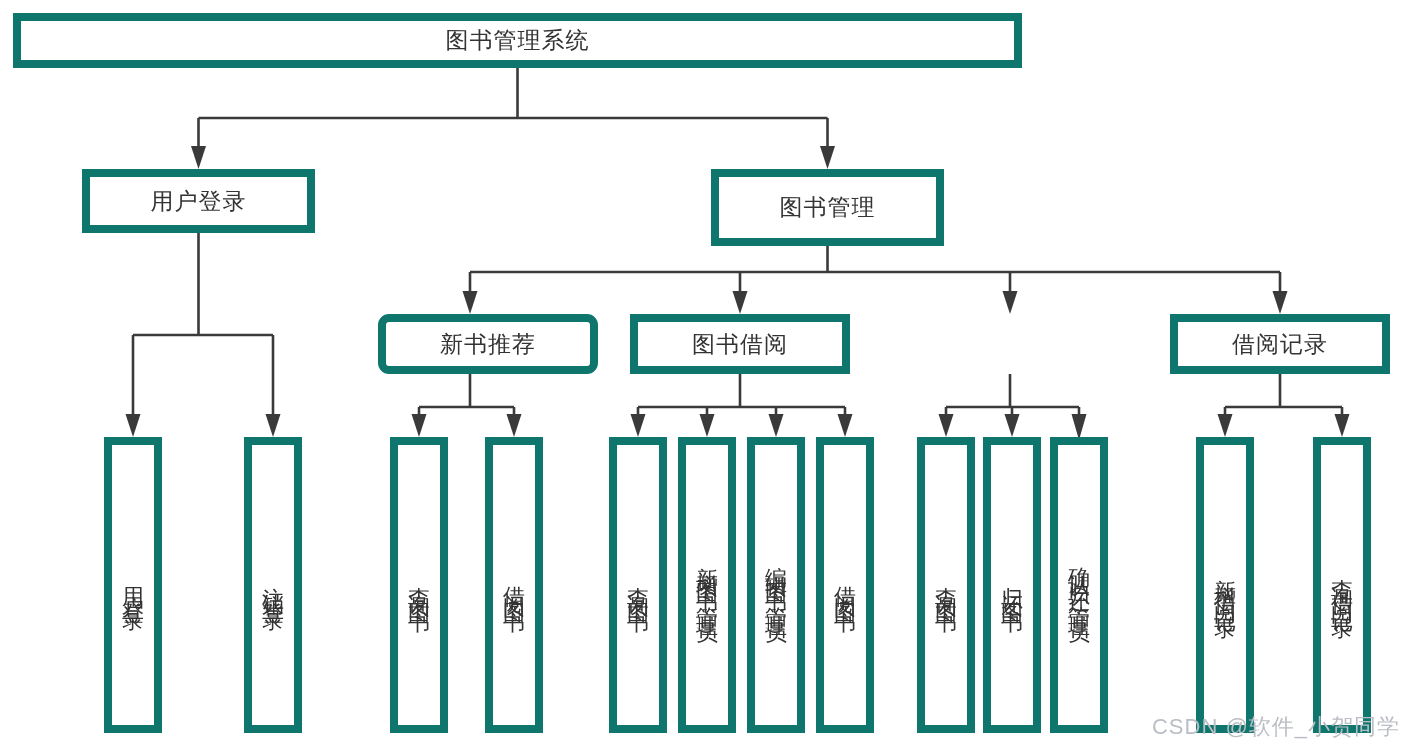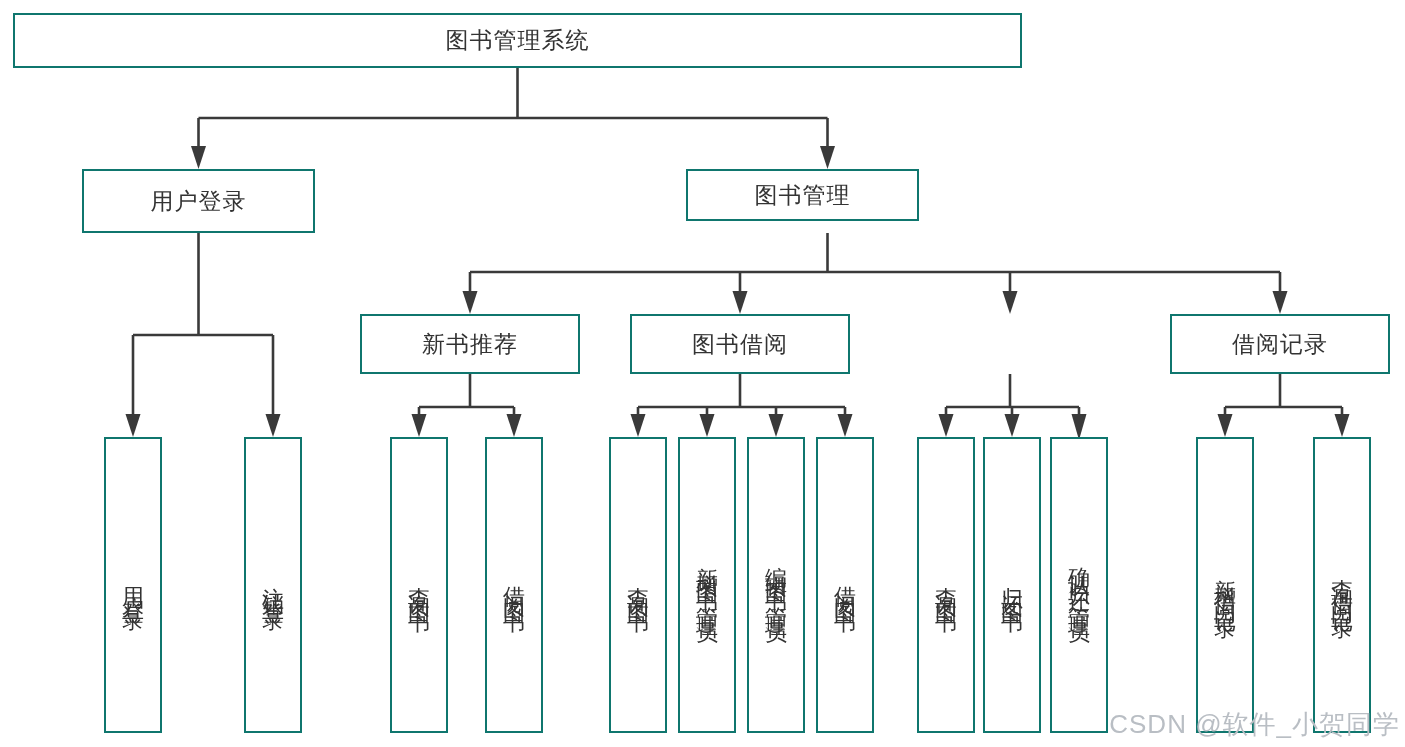--- a/index.html
+++ b/index.html
@@ -11,21 +11,21 @@
   #stage {
     position: relative;
     width: 1405px;
     height: 747px;
     background: #ffffff;
     overflow: hidden;
   }
   .node {
     position: absolute;
     box-sizing: border-box;
-    border: 2px solid #0f766e;
+    border: 8px solid #0f766e;
     background: #ffffff;
     display: flex;
     align-items: center;
     justify-content: center;
     color: #333333;
     font-size: 23px;
     letter-spacing: 1px;
     z-index: 2;
   }
   .leaf {
@@ -35,24 +35,24 @@
     writing-mode: vertical-rl;
     text-orientation: mixed;
     letter-spacing: 8px;
     line-height: 1;
     white-space: nowrap;
   }
   
   .n-root  { left: 13px;  top: 13px;  width: 1009px; height: 55px; }
   
   .n-l2a   { left: 82px;  top: 169px; width: 233px;  height: 64px; }
-  .n-l2b   { left: 686px; top: 169px; width: 233px;  height: 52px; }
+  .n-l2b   { left: 711px; top: 169px; width: 233px;  height: 77px; }
   
   .lvl3    { top: 314px; width: 220px; height: 60px; }
-  .n-l3a   { left: 360px; }
+  .n-l3a   { left: 378px; border-radius: 11px; }
   .n-l3b   { left: 630px; justify-content: center; }
   .n-l3c   { left: 900px; }
   .n-l3d   { left: 1170px; }
   
   .lf      { top: 437px; width: 58px; height: 296px; }
   .lf-1a   { left: 104px; }
   .lf-1b   { left: 244px; }
   .lf-2a   { left: 390px; }
   .lf-2b   { left: 485px; }
   .lf-3a   { left: 609px; }
@@ -72,21 +72,21 @@
     height: 747px;
     z-index: 1;
   }
   #wires line { stroke: #3a3a3a; stroke-width: 2.6; }
   #wires polygon { fill: #3a3a3a; }
 
   .watermark {
     position: absolute;
     right: 5px;
     bottom: 5px;
-    font-size: 26px;
+    font-size: 22px;
     color: #b9bec4;
     letter-spacing: 1px;
     z-index: 5;
     white-space: nowrap;
   }
 </style>
 </head>
 <body>
 
 <div id="stage">

